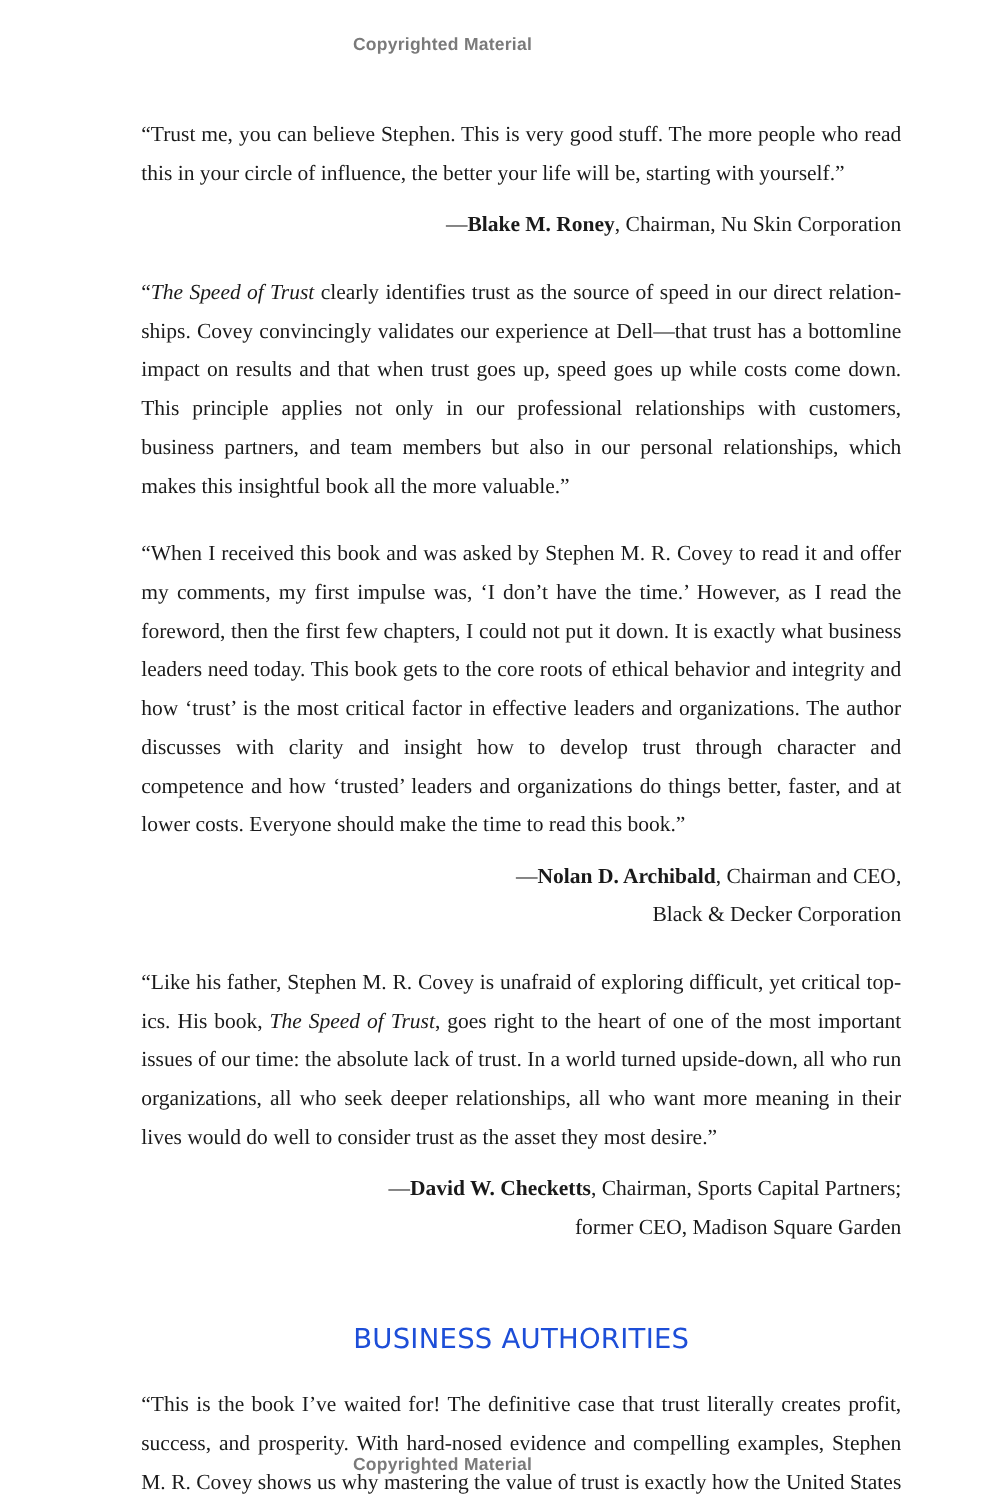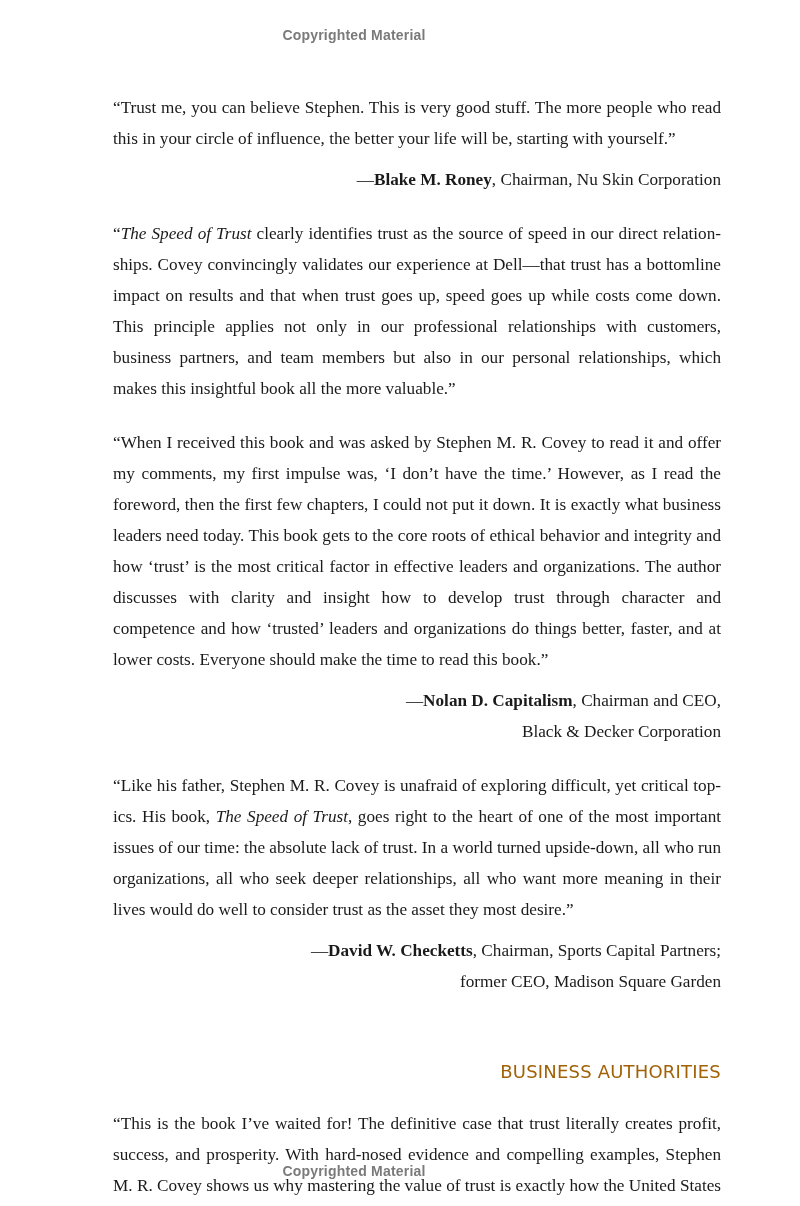--- a/index.html
+++ b/index.html
@@ -14,42 +14,42 @@
   .page {
     position: absolute; left: 113px; width: 608px; top: 92px;
     font-family: "Liberation Serif", serif; font-size: 17.2px; line-height: 31px;
     color: #1a1a1a;
   }
   .quote { text-align: justify; margin: 0; hyphens: manual; }
   .attr { text-align: right; margin: 10px 0 0 0; }
   .block { margin-bottom: 23px; }
   .name { font-weight: bold; }
   .section-title {
-    text-align: right; font-family: "DejaVu Sans", sans-serif;
-    font-size: 18px; letter-spacing: 0.2px; color: #a16207; margin: 59px 0 21px 0;
+    text-align: center; font-family: "DejaVu Sans", sans-serif;
+    font-size: 22px; letter-spacing: 0.2px; color: #1d4ed8; margin: 59px 0 21px 0;
   }
   i { font-style: italic; }
 </style>
 </head>
 <body>
 
 <div class="wm top">Copyrighted Material</div>
 
 <div class="page">
   <div id="endorsements">
       <div class="block">
         <p class="quote"><span>“Trust me, you can believe Stephen. This is very good stuff. The more people who read this in your circle of influence, the better your life will be, starting with yourself.”</span></p>
         <p class="attr"><span>—</span><span class="name">Blake M. Roney</span><span>, Chairman, Nu Skin Corporation</span></p>
       </div>
       <div class="block">
         <p class="quote"><span>“</span><i>The Speed of Trust</i><span> clearly identifies trust as the source of speed in our direct relation­ships. Covey convincingly validates our experience at Dell—that trust has a bottom­line impact on results and that when trust goes up, speed goes up while costs come down. This principle applies not only in our professional relationships with customers, business partners, and team members but also in our personal relationships, which makes this insightful book all the more valuable.”</span></p>
       </div>
       <div class="block">
         <p class="quote"><span>“When I received this book and was asked by Stephen M. R. Covey to read it and offer my comments, my first impulse was, ‘I don’t have the time.’ However, as I read the foreword, then the first few chapters, I could not put it down. It is exactly what business leaders need today. This book gets to the core roots of ethical behavior and integrity and how ‘trust’ is the most critical factor in effective leaders and organizations. The author discusses with clarity and insight how to develop trust through character and competence and how ‘trusted’ leaders and organizations do things better, faster, and at lower costs. Everyone should make the time to read this book.”</span></p>
-        <p class="attr"><span>—</span><span class="name">Nolan D. Capitalism</span><span>, Chairman and CEO,</span><br><span>Black &amp; Decker Corporation</span></p>
+        <p class="attr"><span>—</span><span class="name">Nolan D. Archibald</span><span>, Chairman and CEO,</span><br><span>Black &amp; Decker Corporation</span></p>
       </div>
       <div class="block">
         <p class="quote"><span>“Like his father, Stephen M. R. Covey is unafraid of exploring difficult, yet critical top­ics. His book, </span><i>The Speed of Trust</i><span>, goes right to the heart of one of the most important issues of our time: the absolute lack of trust. In a world turned upside-down, all who run organizations, all who seek deeper relationships, all who want more meaning in their lives would do well to consider trust as the asset they most desire.”</span></p>
         <p class="attr"><span>—</span><span class="name">David W. Checketts</span><span>, Chairman, Sports Capital Partners;</span><br><span>former CEO, Madison Square Garden</span></p>
       </div>
     </div>
   <div class="section-title">BUSINESS AUTHORITIES</div>
   <div id="business">
       <div class="block">
         <p class="quote"><span>“This is the book I’ve waited for! The definitive case that trust literally creates profit, success, and prosperity. With hard-nosed evidence and compelling examples, Stephen M. R. Covey shows us why mastering the value of trust is exactly how the United States and others will compete against the megatrend of globalization. Read this book. Become a ‘high trust’ leader. Your heart, your company, your stakeholders, and your net worth will thank you very much!”</span></p>

